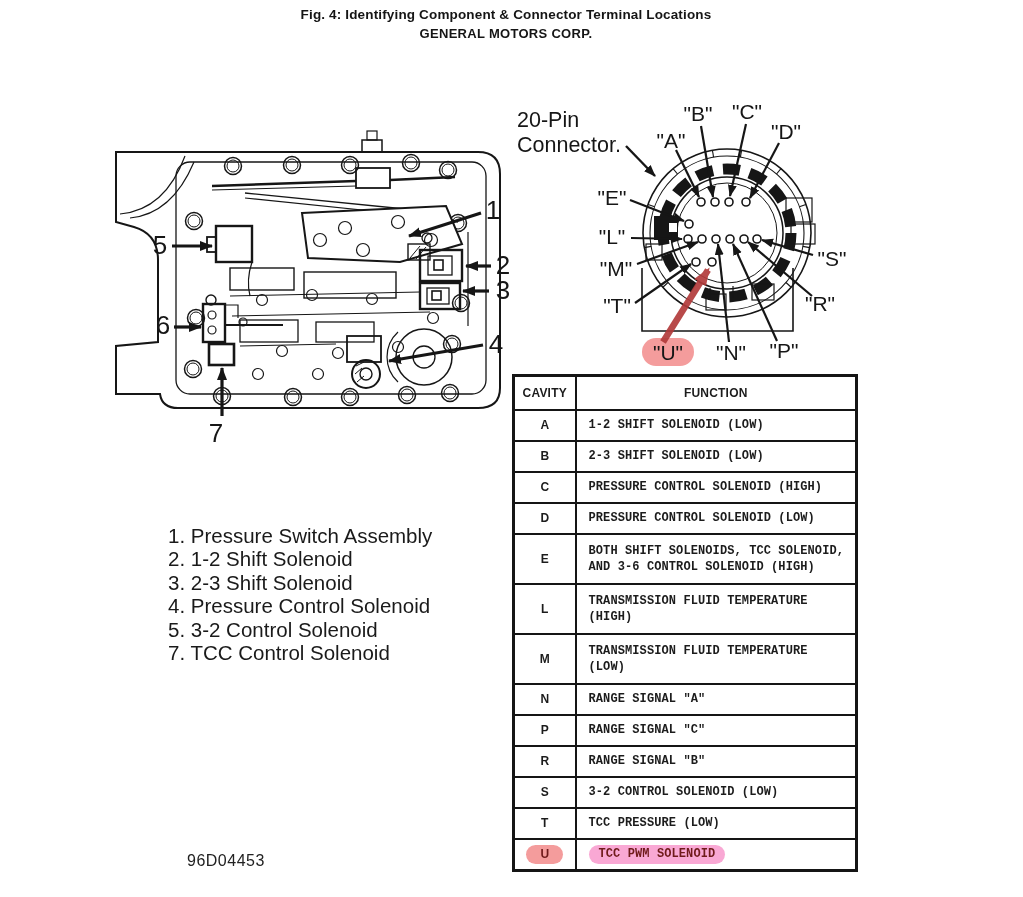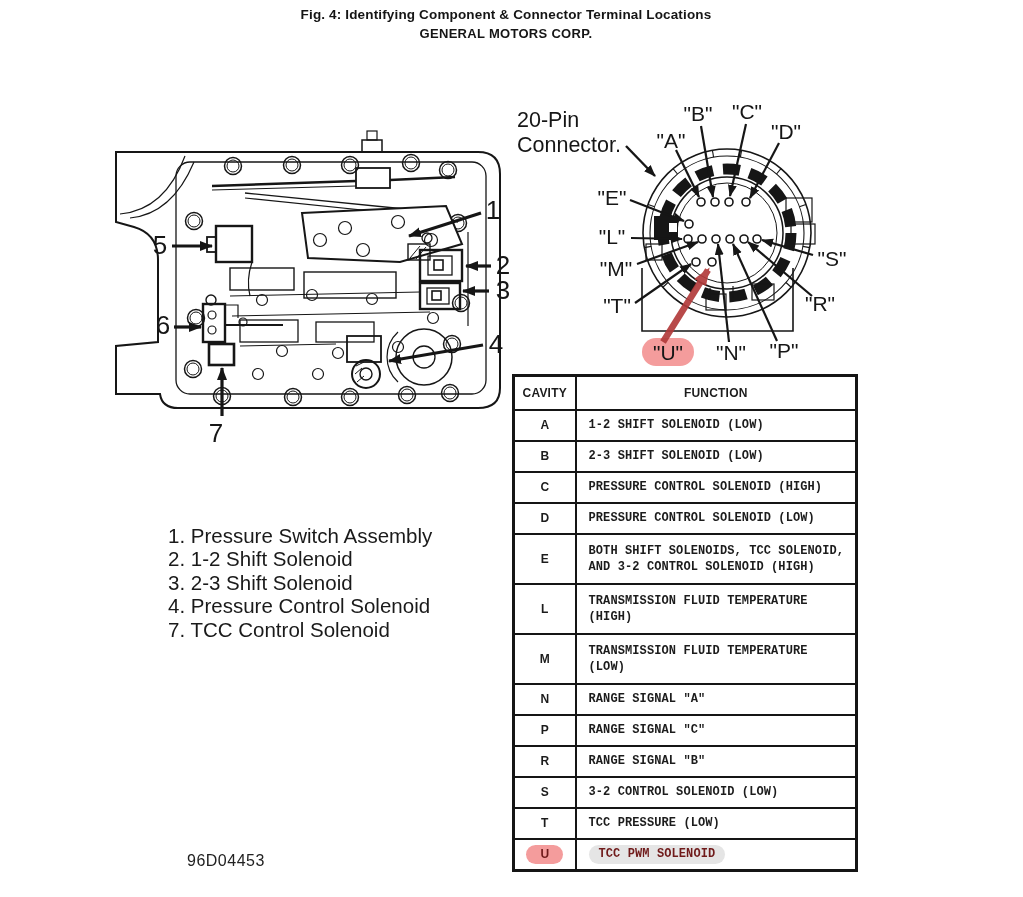--- a/index.html
+++ b/index.html
@@ -21,21 +21,21 @@
     border-collapse:collapse;table-layout:fixed;border:3px solid #151515;}
   table.pinout th,table.pinout td{
     border:2px solid #151515;font-size:12px;font-weight:bold;color:#1c1c1c;
     vertical-align:middle;line-height:1.35;}
   table.pinout th{height:30px;letter-spacing:.2px;}
   col.cav{width:62px;}
   td.cav{text-align:center;}
   td.fn{text-align:left;padding:2px 8px 2px 12px;letter-spacing:.1px;font-family:Liberation Mono, monospace;}
   tr.s td{height:25px;}
   tr.d td{height:44px;}
-  .hl{display:inline-block;background:#e5e5e5;color:#701b1b;border-radius:11px;padding:1px 10px;}
+  .hl{display:inline-block;background:#f9a8d4;color:#701b1b;border-radius:11px;padding:1px 10px;}
   .hl-cav{display:inline-block;background:#f49c9c;color:#701b1b;border-radius:11px;padding:1px 14px;}
   .conn-label{font-size:21px;fill:#161616;}
   .conn-caption{font-size:21.5px;fill:#161616;}
   .callout{font-size:26px;fill:#161616;}
 </style>
 </head>
 <body>
 
 <div class="page">
 
@@ -276,20 +276,21 @@
     <text class="conn-label" x="784" y="358" text-anchor="middle">"P"</text>
     <text class="conn-label" x="731" y="360" text-anchor="middle">"N"</text>
     <text class="conn-label" x="668" y="360" text-anchor="middle" fill="#701b1b">"U"</text>
   </svg>
 
   <ul class="legend">
     <li>1. Pressure Switch Assembly</li>
     <li>2. 1-2 Shift Solenoid</li>
     <li>3. 2-3 Shift Solenoid</li>
     <li>4. Pressure Control Solenoid</li>
+    <li>5. 3-2 Control Solenoid</li>
     <li>7. TCC Control Solenoid</li>
   </ul>
 
   <table class="pinout">
     <colgroup>
         <col class="cav">
         <col>
       </colgroup>
     <thead>
       <tr>
@@ -309,21 +310,21 @@
       <tr class="s">
           <td class="cav">C</td>
           <td class="fn">PRESSURE CONTROL SOLENOID (HIGH)</td>
         </tr>
       <tr class="s">
           <td class="cav">D</td>
           <td class="fn">PRESSURE CONTROL SOLENOID (LOW)</td>
         </tr>
       <tr class="d">
           <td class="cav">E</td>
-          <td class="fn">BOTH SHIFT SOLENOIDS, TCC SOLENOID, AND 3-2 CONTROL SOLENOID (HIGH)</td>
+          <td class="fn">BOTH SHIFT SOLENOIDS, TCC SOLENOID, AND 3-6 CONTROL SOLENOID (HIGH)</td>
         </tr>
       <tr class="d">
           <td class="cav">L</td>
           <td class="fn">TRANSMISSION FLUID TEMPERATURE (HIGH)</td>
         </tr>
       <tr class="d">
           <td class="cav">M</td>
           <td class="fn">TRANSMISSION FLUID TEMPERATURE (LOW)</td>
         </tr>
       <tr class="s">

